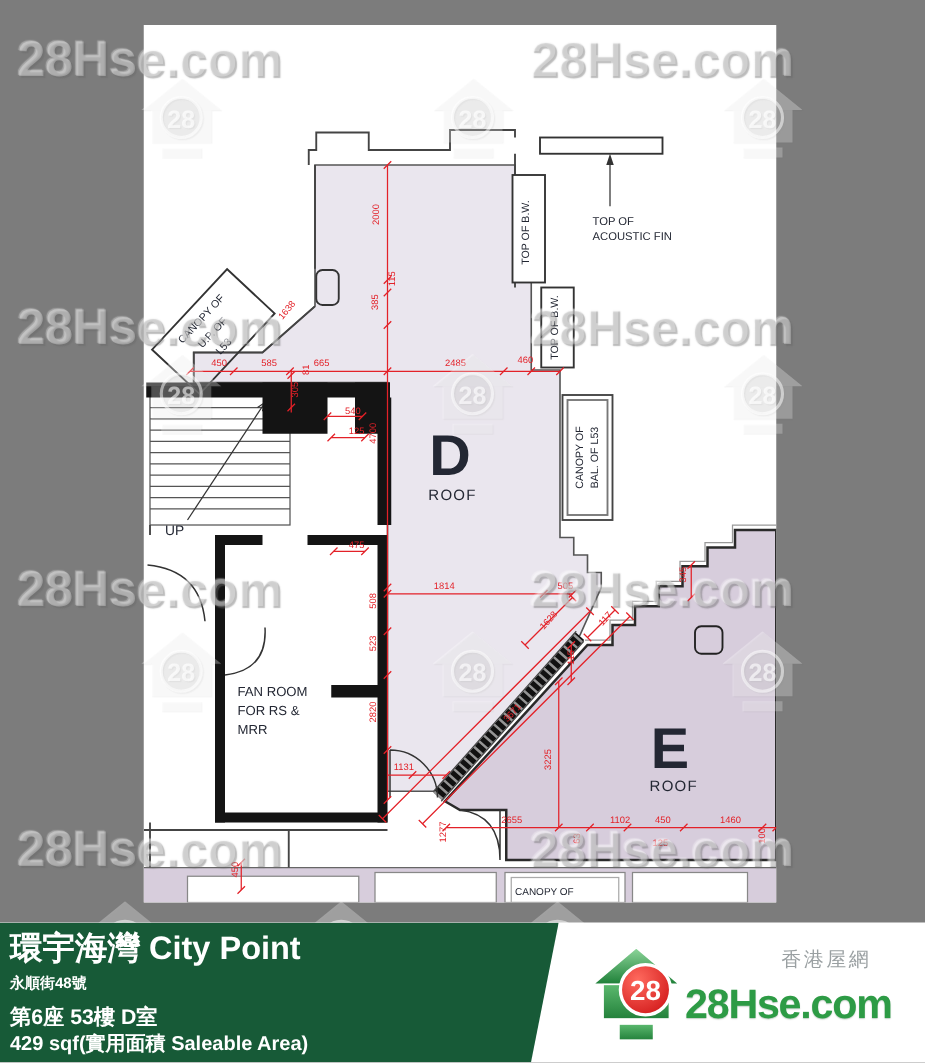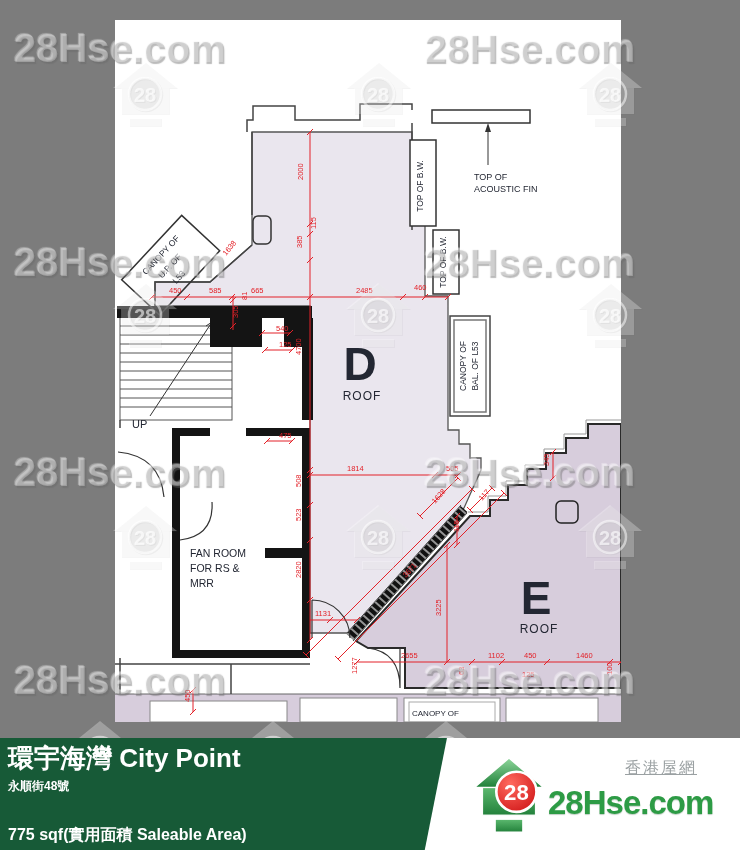--- a/index.html
+++ b/index.html
@@ -35,21 +35,21 @@
     background:#175a37;
     clip-path:polygon(0 0, 60.4% 0, 57.4% 100%, 0 100%);
     color:#ffffff;
   }
   .gb-line{position:absolute;left:8px;white-space:nowrap;font-weight:bold;}
   .gb-line1{top:3px;font-size:26px;}
   .gb-line2{top:40px;font-size:12px;}
   .gb-line3{top:64px;font-size:17px;}
   .gb-line4{top:87px;font-size:16px;}
   .brand-tagline{
-    position:absolute;left:625px;top:20px;font-size:16px;color:#9aa0a2;letter-spacing:2px;text-decoration:underline;
+    position:absolute;left:625px;top:20px;font-size:16px;color:#9aa0a2;letter-spacing:2px;
   }
   .brand-house{position:absolute;left:474px;top:20px;}
   .brand-name{
     position:absolute;left:548px;top:46px;font-size:33px;font-weight:bold;
     color:#2d9b45;letter-spacing:-1px;
     text-shadow:0 1px 1px rgba(0,60,20,0.25);
   }
 </style>
 </head>
 <body>
@@ -310,15 +310,16 @@
     <polygon points="33,0 66,28 0,28" fill="url(#roofG)" stroke="#ffffff" stroke-width="1.5"></polygon>
     <rect x="8" y="28" width="50" height="26" fill="url(#bodyG)" stroke="#ffffff" stroke-width="1"></rect>
     <rect x="20" y="58" width="26" height="12" fill="url(#bodyG)" stroke="#ffffff" stroke-width="1"></rect>
     <circle cx="40" cy="32" r="19" fill="url(#circG)" stroke="#ffffff" stroke-width="2.5"></circle>
     <text x="40" y="40" text-anchor="middle" font-size="21" font-weight="bold" fill="#ffffff">28</text>
   </svg>
   <div class="brand-name">28Hse.com</div>
   <div class="green-bar">
     <div class="gb-line gb-line1">環宇海灣 City Point</div>
     <div class="gb-line gb-line2">永順街48號</div>
-    <div class="gb-line gb-line4">775 sqf(實用面積 Saleable Area)</div>
+    <div class="gb-line gb-line3">第6座 53樓 D室</div>
+    <div class="gb-line gb-line4">429 sqf(實用面積 Saleable Area)</div>
   </div>
 </div>
 
 </body></html>

